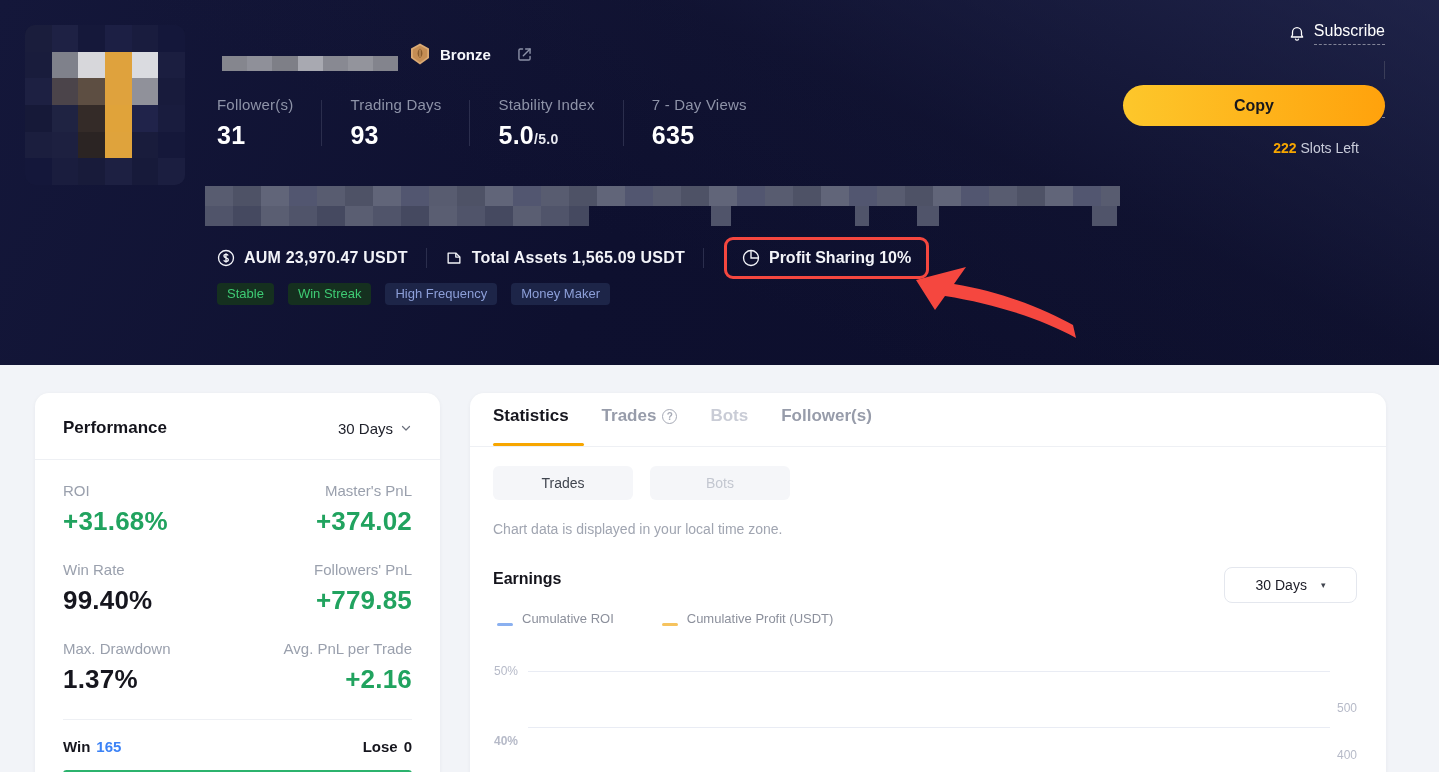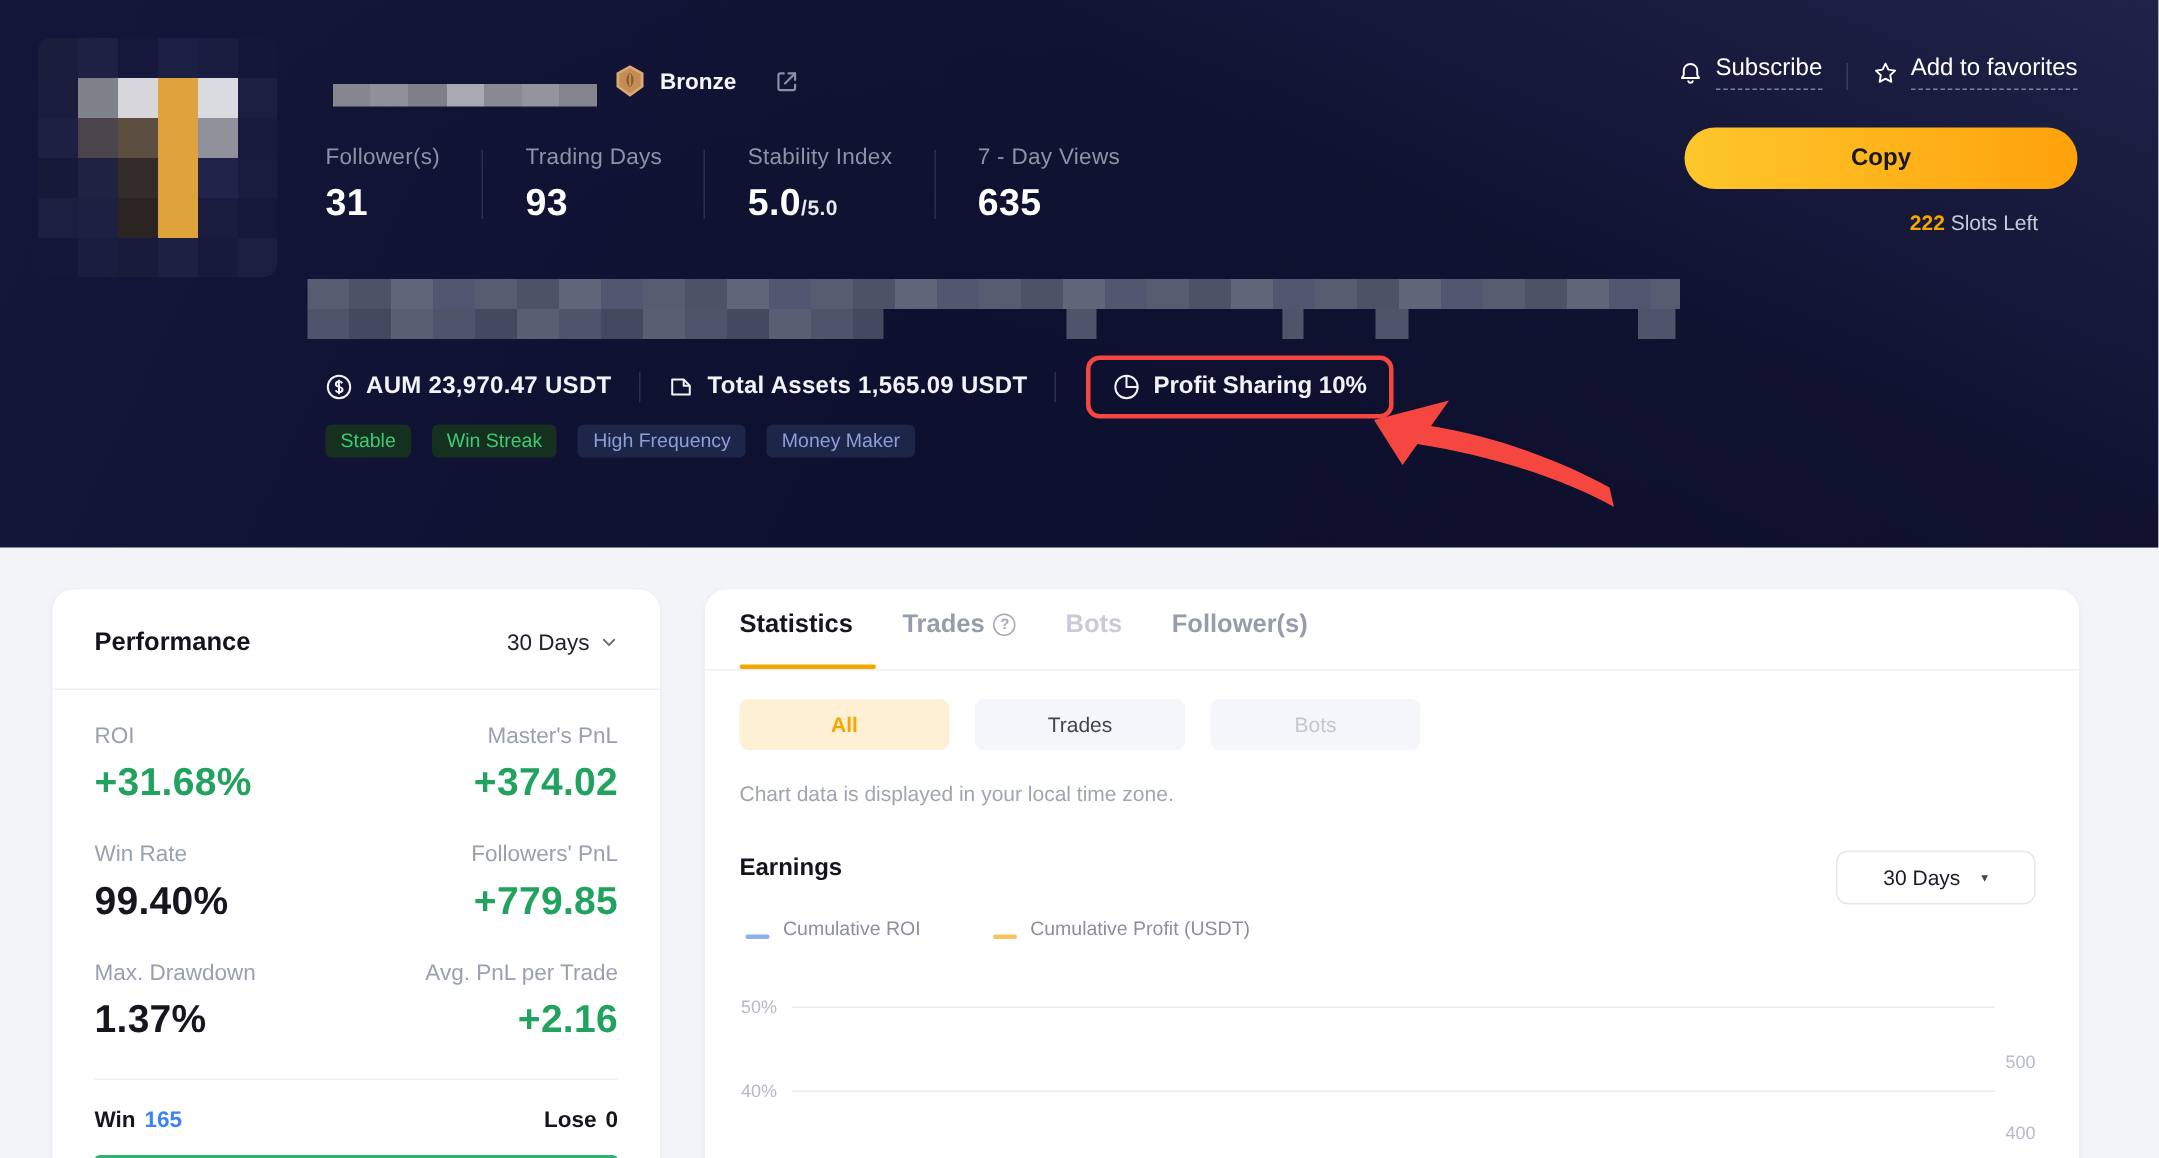--- a/index.html
+++ b/index.html
@@ -66,21 +66,21 @@
     border:3px solid #f5473f; border-radius:9px;
     padding:9px 15px; margin-left:2px;
     font-size:16px; font-weight:bold; color:#f2f3f8;
   }
   
   .tags { position:absolute; left:217px; top:283px; display:flex; gap:14px; }
   .tag { font-size:13px; padding:3px 10px 4px; border-radius:4px; }
   .tag.green { color:#3ecb74; background:#15301f; }
   .tag.blue  { color:#8d9fd9; background:#1d2548; }
   
-  .actions { position:absolute; right:54px; top:37px; display:flex; align-items:flex-end; gap:16px; }
+  .actions { position:absolute; right:54px; top:22px; display:flex; align-items:flex-end; gap:16px;flex-direction:column; }
   .action { display:flex; align-items:center; gap:8px; font-size:16px; color:#fff; cursor:pointer; }
   .dashed { border-bottom:1px dashed rgba(255,255,255,.45); padding-bottom:4px; }
   .action-div { width:1px; height:18px; background:#3a3d58; }
   .copy-btn {
     position:absolute; left:1123px; top:85px; width:262px; height:41px;
     border:none; border-radius:21px; cursor:pointer;
     background:linear-gradient(90deg,#fdc72b 0%,#ffa20c 100%);
     font-family:"Liberation Sans",sans-serif;
     font-size:16px; font-weight:bold; color:#17171c;
   }
@@ -391,21 +391,20 @@
           <span>Bots</span>
         </div>
       <div class="tab gray">
           <span>Follower(s)</span>
         </div>
     </div>
     <div class="tab-underline"></div>
   </div>
 
   <div class="filters">
-    <button class="chip active">All</button>
     <button class="chip plain">Trades</button>
     <button class="chip faint">Bots</button>
   </div>
 
   <div class="tz-note">Chart data is displayed in your local time zone.</div>
   <div class="earnings-title">Earnings</div>
 
   <div class="legend">
     <div class="legend-item">
       <span class="dash blue"></span>
@@ -418,16 +417,16 @@
   </div>
 
   <button class="chart-period">
     <span>30 Days</span>
     <span class="caret">▾</span>
   </button>
 
   <div class="gridline" style="top:278px;"></div>
   <div class="gridline" style="top:334px;"></div>
   <div class="ytick left" style="top:271px;">50%</div>
-  <div class="ytick left" style="top:327px;">40%</div>
+  <div class="ytick left" style="top:341px;font-weight:bold;">40%</div>
   <div class="ytick right" style="top:308px;">500</div>
   <div class="ytick right" style="top:355px;">400</div>
 </div>
 
 </body></html>

